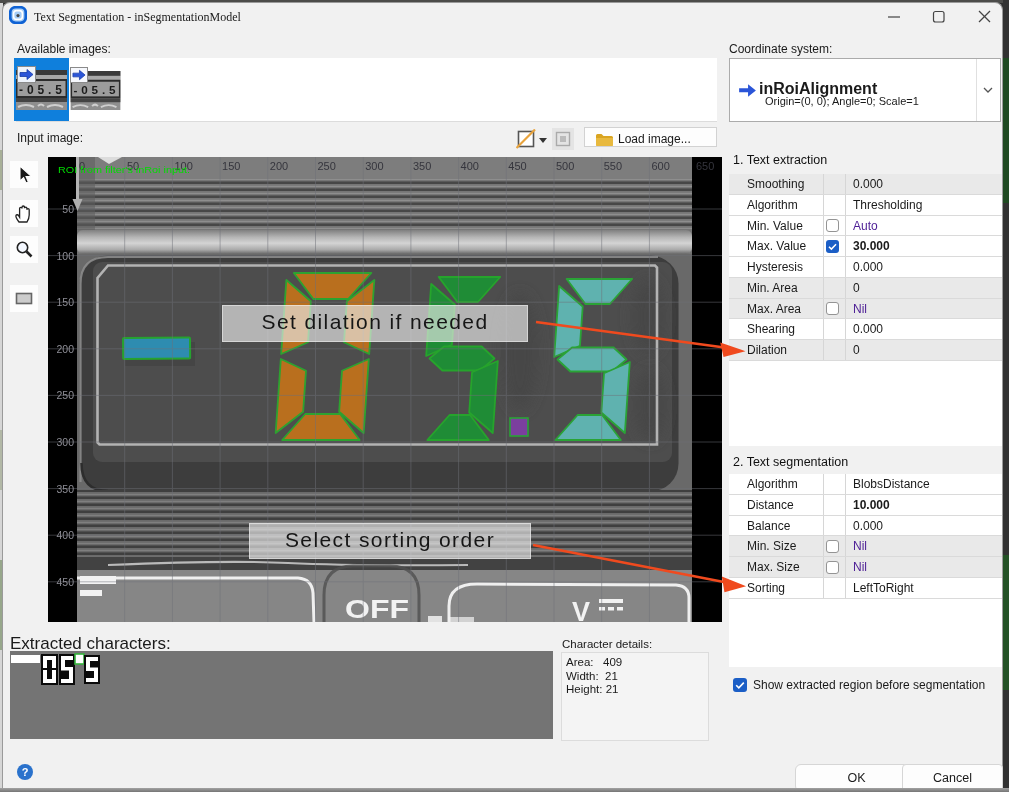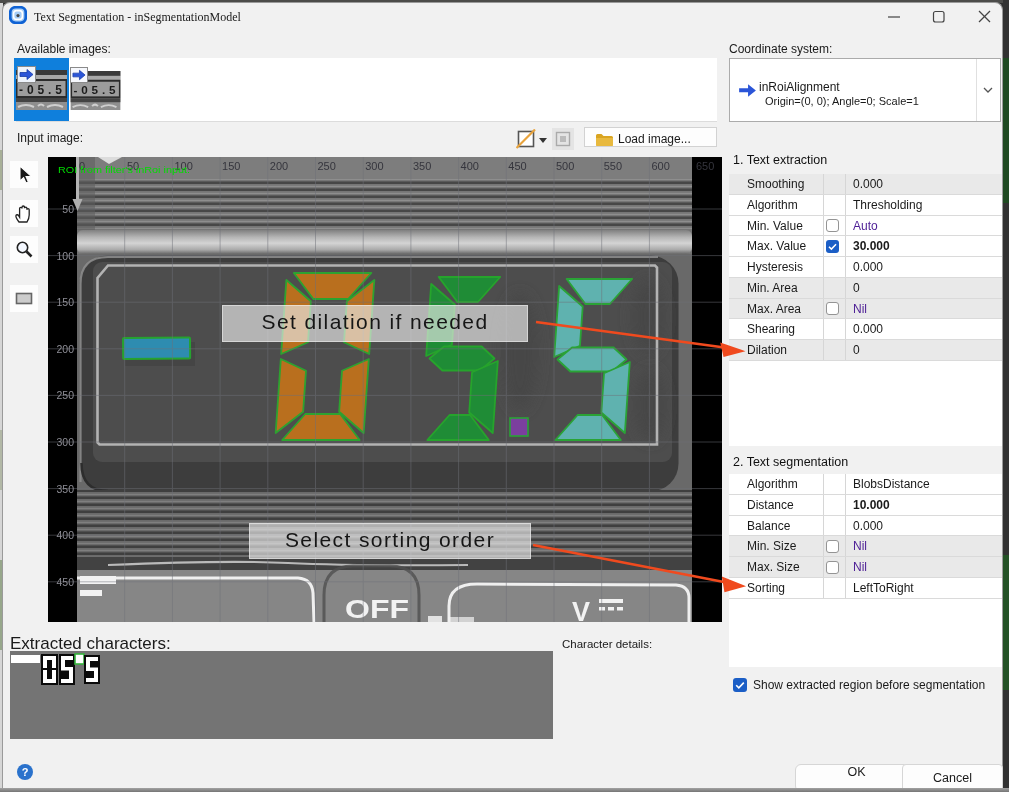--- a/index.html
+++ b/index.html
@@ -301,21 +301,21 @@
   <div class="abs" style="left:201px;top:366px;width:282px;height:36px;background:rgba(233,233,233,0.66);
        border:1px solid rgba(255,255,255,0.45);box-sizing:border-box;text-align:center;
        font-size:21px;color:#161616;padding-top:4px;letter-spacing:1.4px;">Select sorting order</div>
   </div>
 
   <div class="abs lbl" style="left:729px;top:42px;">Coordinate system:</div>
   <div class="abs" style="left:729px;top:58px;width:272px;height:64px;background:#fff;border:1px solid #ababab;box-sizing:border-box;">
     <svg class="abs" style="left:8px;top:23px;" width="19" height="17" viewBox="0 0 17 15">
         <path d="M1 5.5h8V2l7 5.5-7 5.5V9H1z" fill="#2b55d8"></path>
       </svg>
-    <div class="abs" style="left:29px;top:21px;font-size:12px;font-weight:normal;color:#1a1a1a;">inRoiAlignment</div>
+    <div class="abs" style="left:29px;top:21px;font-size:16px;font-weight:bold;color:#1a1a1a;">inRoiAlignment</div>
     <div class="abs" style="left:35px;top:36px;font-size:11px;color:#1a1a1a;">Origin=(0, 0); Angle=0; Scale=1</div>
     <div class="abs" style="left:246px;top:0;width:1px;height:62px;background:#e0e0e0;"></div>
     <svg class="abs" style="left:252px;top:26px;" width="12" height="10" viewBox="0 0 12 10">
         <path d="M2 3l4 4 4-4" fill="none" stroke="#555" stroke-width="1.3"></path>
       </svg>
   </div>
 
   <div class="abs" style="left:733px;top:153px;font-size:12.5px;color:#111;">1. Text extraction</div>
   <div class="abs" id="tbl1" style="left:729px;top:174px;width:273px;height:272px;background:#fff;">
     <div class="row g">
@@ -453,25 +453,27 @@
       <g fill="#fff">
         <rect x="76" y="6" width="12" height="4"></rect>
           <rect x="76" y="16.5" width="12" height="3.5"></rect>
           <rect x="76" y="27" width="12" height="4"></rect>
         <rect x="76" y="9" width="4" height="8.5"></rect>
           <rect x="84" y="19" width="4" height="9"></rect>
       </g>
     </svg>
   </div>
   <div class="abs" style="left:562px;top:638px;font-size:11.5px;color:#1a1a1a;">Character details:</div>
+  <div class="abs" style="left:561px;top:652px;width:148px;height:89px;background:#f4f4f4;border:1px solid #dcdcdc;box-sizing:border-box;
+        font-size:11.5px;color:#1a1a1a;line-height:13.5px;padding:3px 0 0 4px;">Area:&nbsp;&nbsp;&nbsp;409<br>Width:&nbsp;&nbsp;21<br>Height:&nbsp;21</div>
   <div class="abs" style="left:17px;top:764px;width:16px;height:16px;border-radius:8px;background:#2a72cc;color:#fff;
         font-size:11px;font-weight:bold;text-align:center;line-height:16px;">?</div>
 
   <div class="abs" style="left:795px;top:764px;width:123px;height:28px;background:#fdfdfd;border:1px solid #d6d6d6;
-       box-sizing:border-box;border-radius:6px;text-align:center;font-size:12.5px;color:#1a1a1a;">OK</div>
+       box-sizing:border-box;border-radius:6px;text-align:center;font-size:12.5px;color:#1a1a1a;padding-top:6px;">OK</div>
   <div class="abs" style="left:902px;top:764px;width:101px;height:28px;background:#fdfdfd;border:1px solid #d6d6d6;
        box-sizing:border-box;border-radius:4px;text-align:center;font-size:12.5px;color:#1a1a1a;padding-top:6px;">Cancel</div>
   <div class="abs" style="left:0;top:788px;width:1009px;height:4px;background:linear-gradient(#a2a2a2,#757575);"></div>
 
   <svg class="abs" style="left:0;top:0;pointer-events:none;" width="1009" height="792" viewBox="0 0 1009 792">
     <g stroke="#f04a1e" stroke-width="2.6" fill="#f04a1e">
       <line x1="536" y1="322" x2="728" y2="348"></line>
       <polygon points="741,351 722,344.5 724.5,355.5"></polygon>
       <line x1="533" y1="545" x2="729" y2="583"></line>
       <polygon points="742,586 723.5,578.5 725.5,590.5"></polygon>

